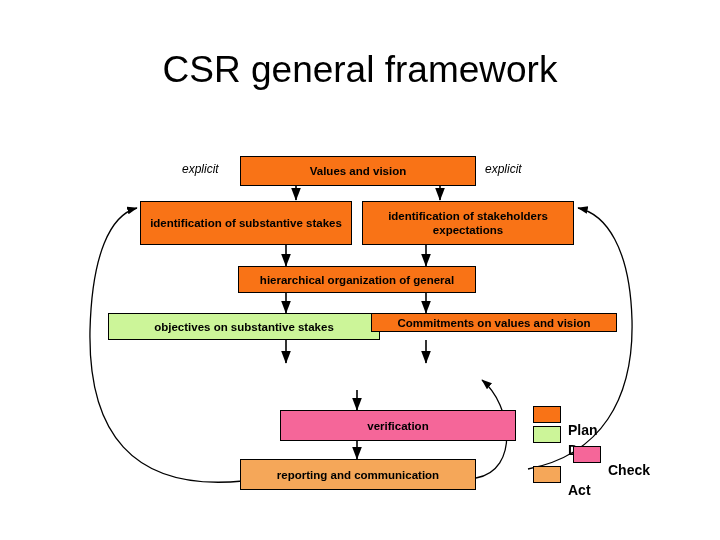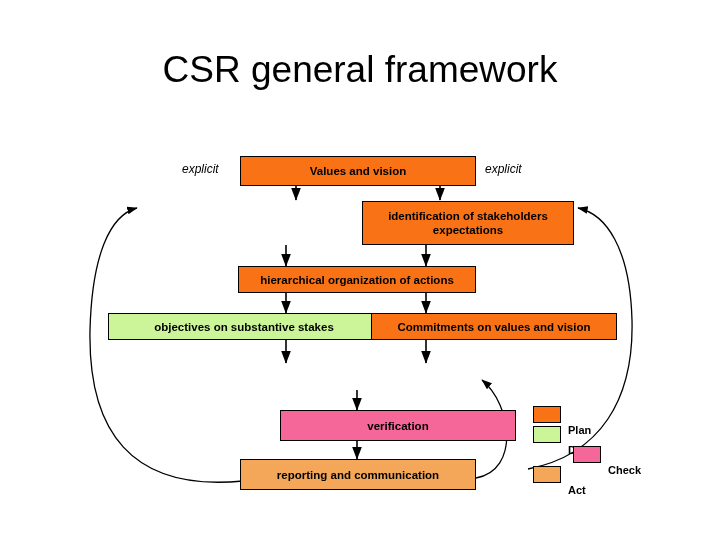--- a/index.html
+++ b/index.html
@@ -81,21 +81,21 @@
   }
   .legend-swatch {
     width: 28px;
     height: 17px;
     box-sizing: border-box;
     border: 1px solid #000000;
     flex: 0 0 auto;
   }
   .legend-text {
     margin-left: 7px;
-    font-size: 11px;
+    font-size: 14px;
     font-weight: bold;
     white-space: nowrap;
     margin-top: 32px;
   }
 </style>
 </head>
 <body>
 
 <div id="stage">
 
@@ -134,34 +134,37 @@
     <path d="M528,469 C600,455 634,400 632,320 C630,248 606,214 578,208" stroke="#000000" stroke-width="1.3" fill="none" marker-end="url(#ah)"></path>
   </svg>
 
   <div class="side-label" style="left:182px; top:162px;">explicit</div>
   <div class="side-label" style="left:485px; top:162px;">explicit</div>
 
   <div class="node plan" style="left:240px; top:156px; width:236px; height:30px;">
     <span>Values and vision</span>
   </div>
 
+  <div class="node plan" style="left:140px; top:201px; width:212px; height:44px;">
+    <span>identification of substantive stakes</span>
+  </div>
 
   <div class="node plan" style="left:362px; top:201px; width:212px; height:44px;">
     <span>identification of stakeholders expectations</span>
   </div>
 
   <div class="node plan" style="left:238px; top:266px; width:238px; height:27px;">
-    <span>hierarchical organization of actions</span>
+    <span>hierarchical organization of general</span>
   </div>
 
   <div class="node do" style="left:108px; top:313px; width:272px; height:27px;">
     <span>objectives on substantive stakes</span>
   </div>
 
-  <div class="node plan" style="left:371px; top:313px; width:246px; height:27px;">
+  <div class="node plan" style="left:371px; top:313px; width:246px; height:19px;">
     <span>Commitments on  values and vision</span>
   </div>
 
 
   <div class="node check" style="left:240px; top:410px; width:236px; height:31px;">
     <span>verification</span>
   </div>
 
   <div class="node act" style="left:240px; top:459px; width:236px; height:31px;">
     <span>reporting and communication</span>

